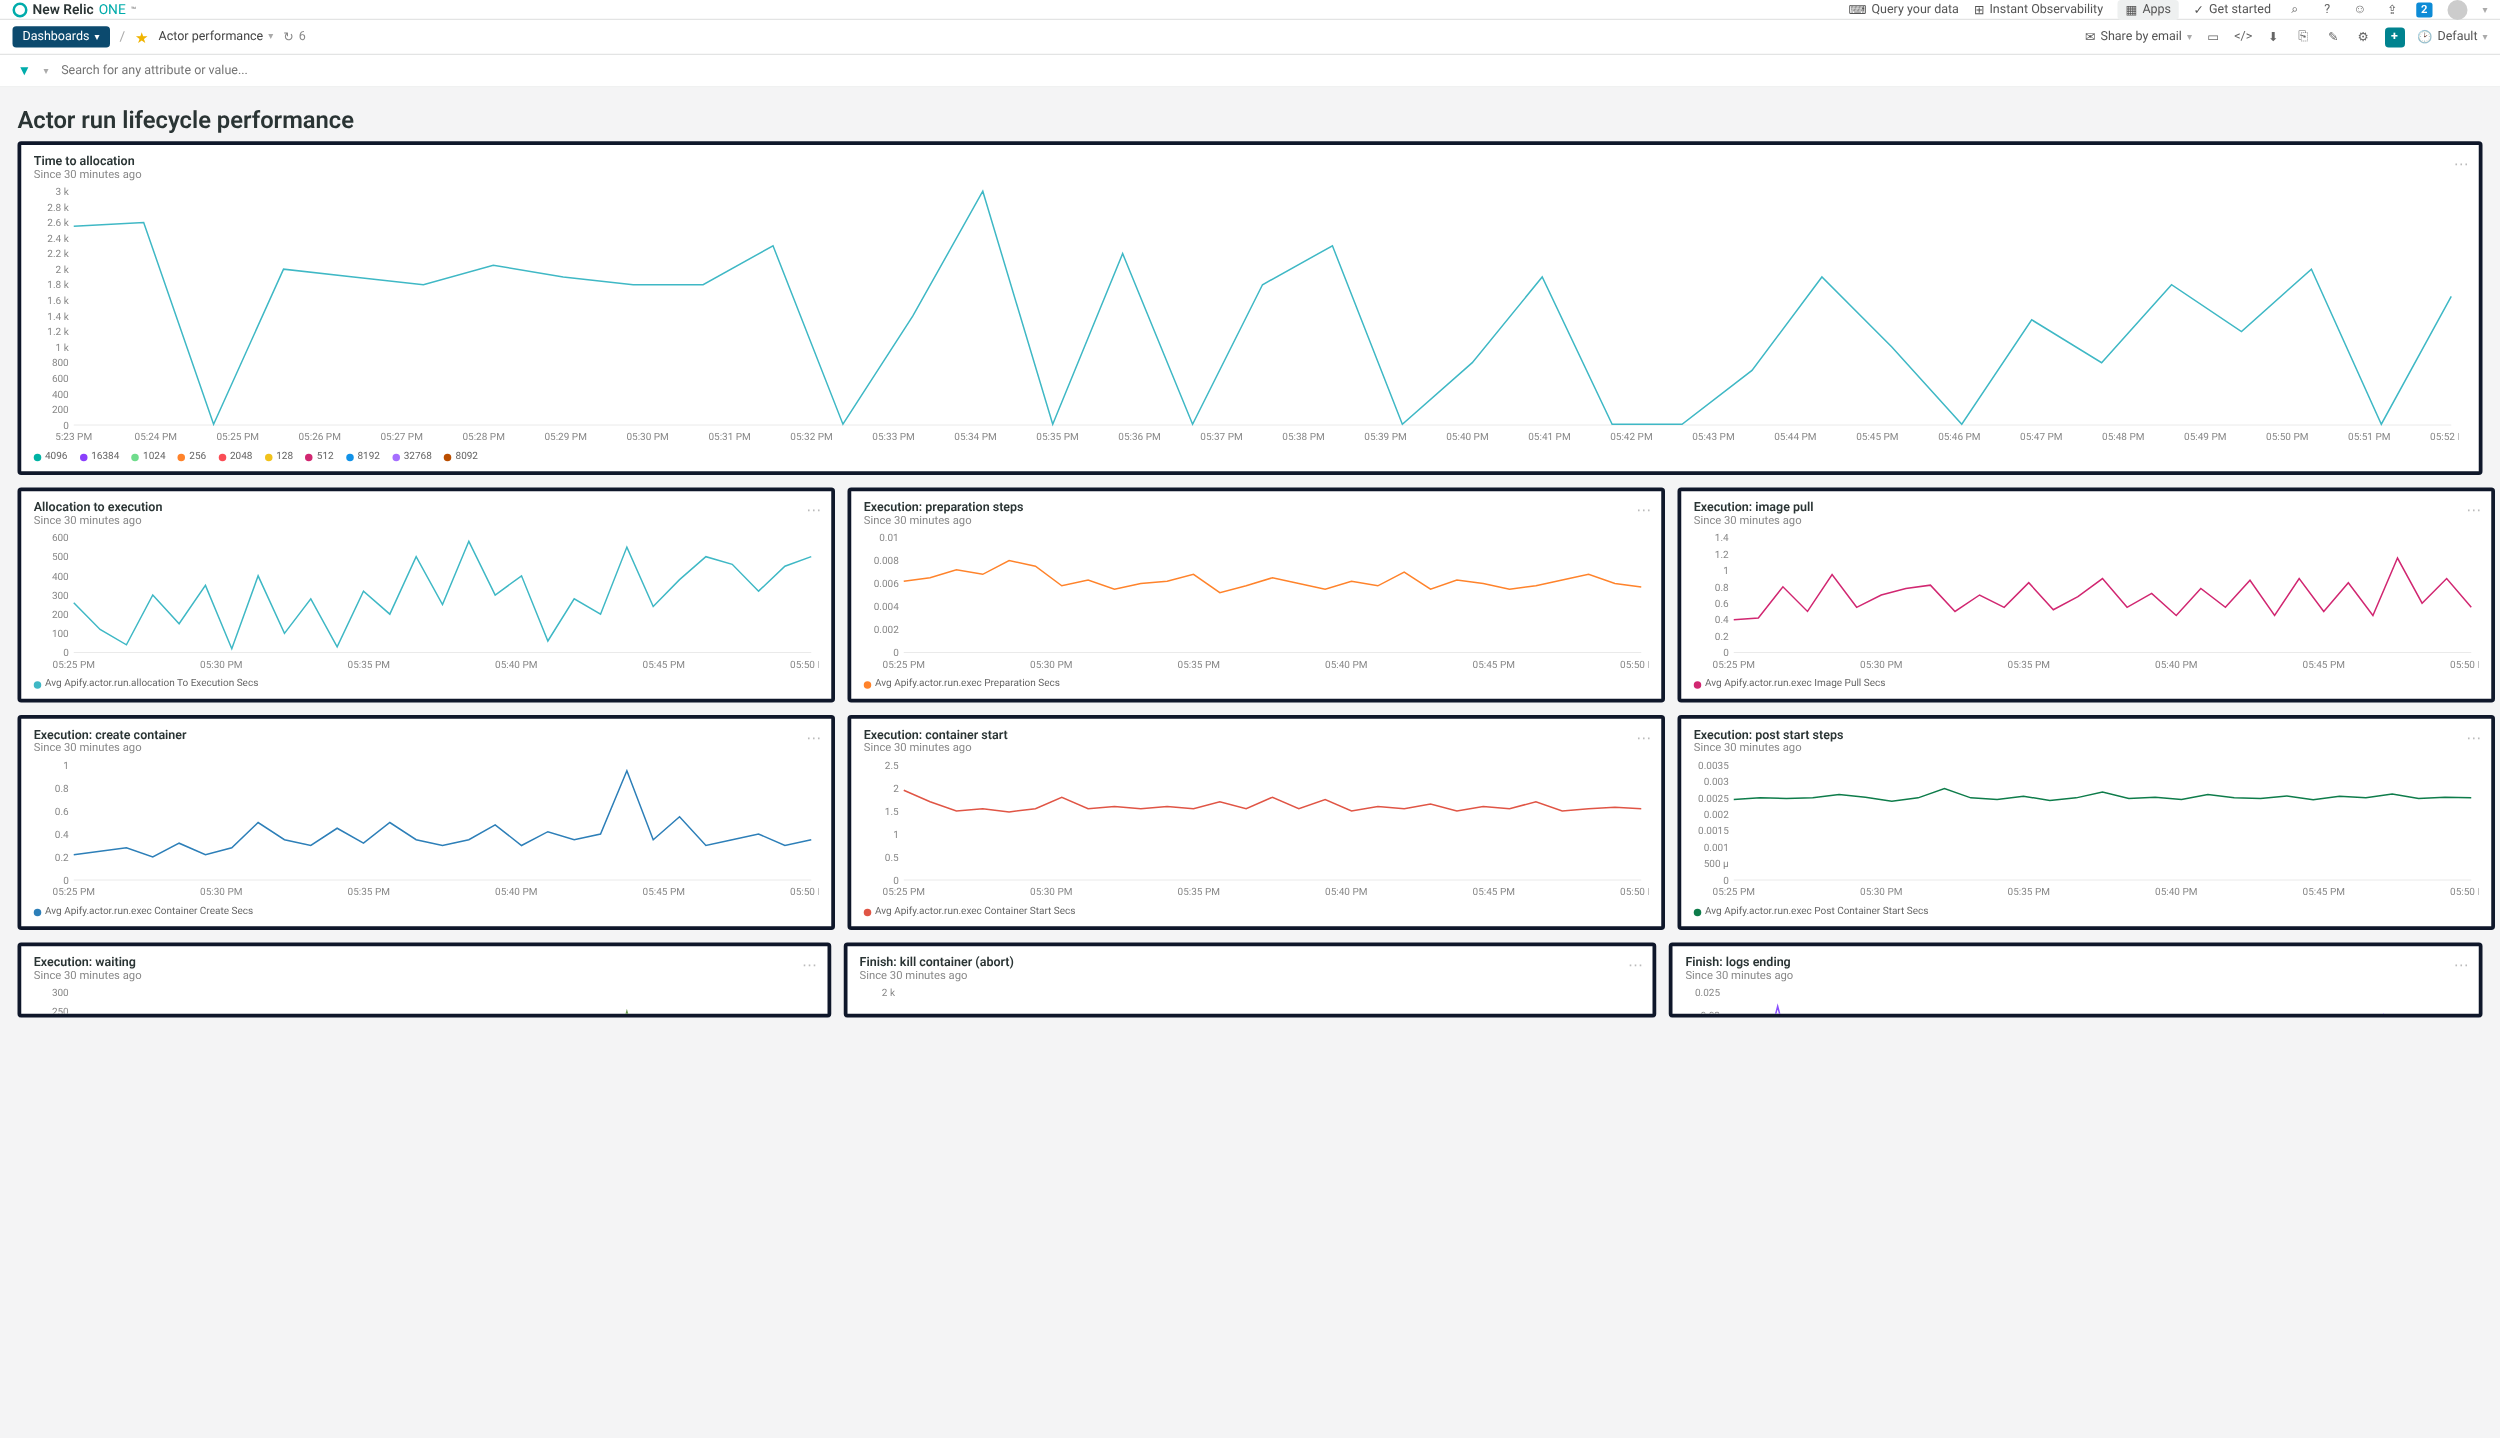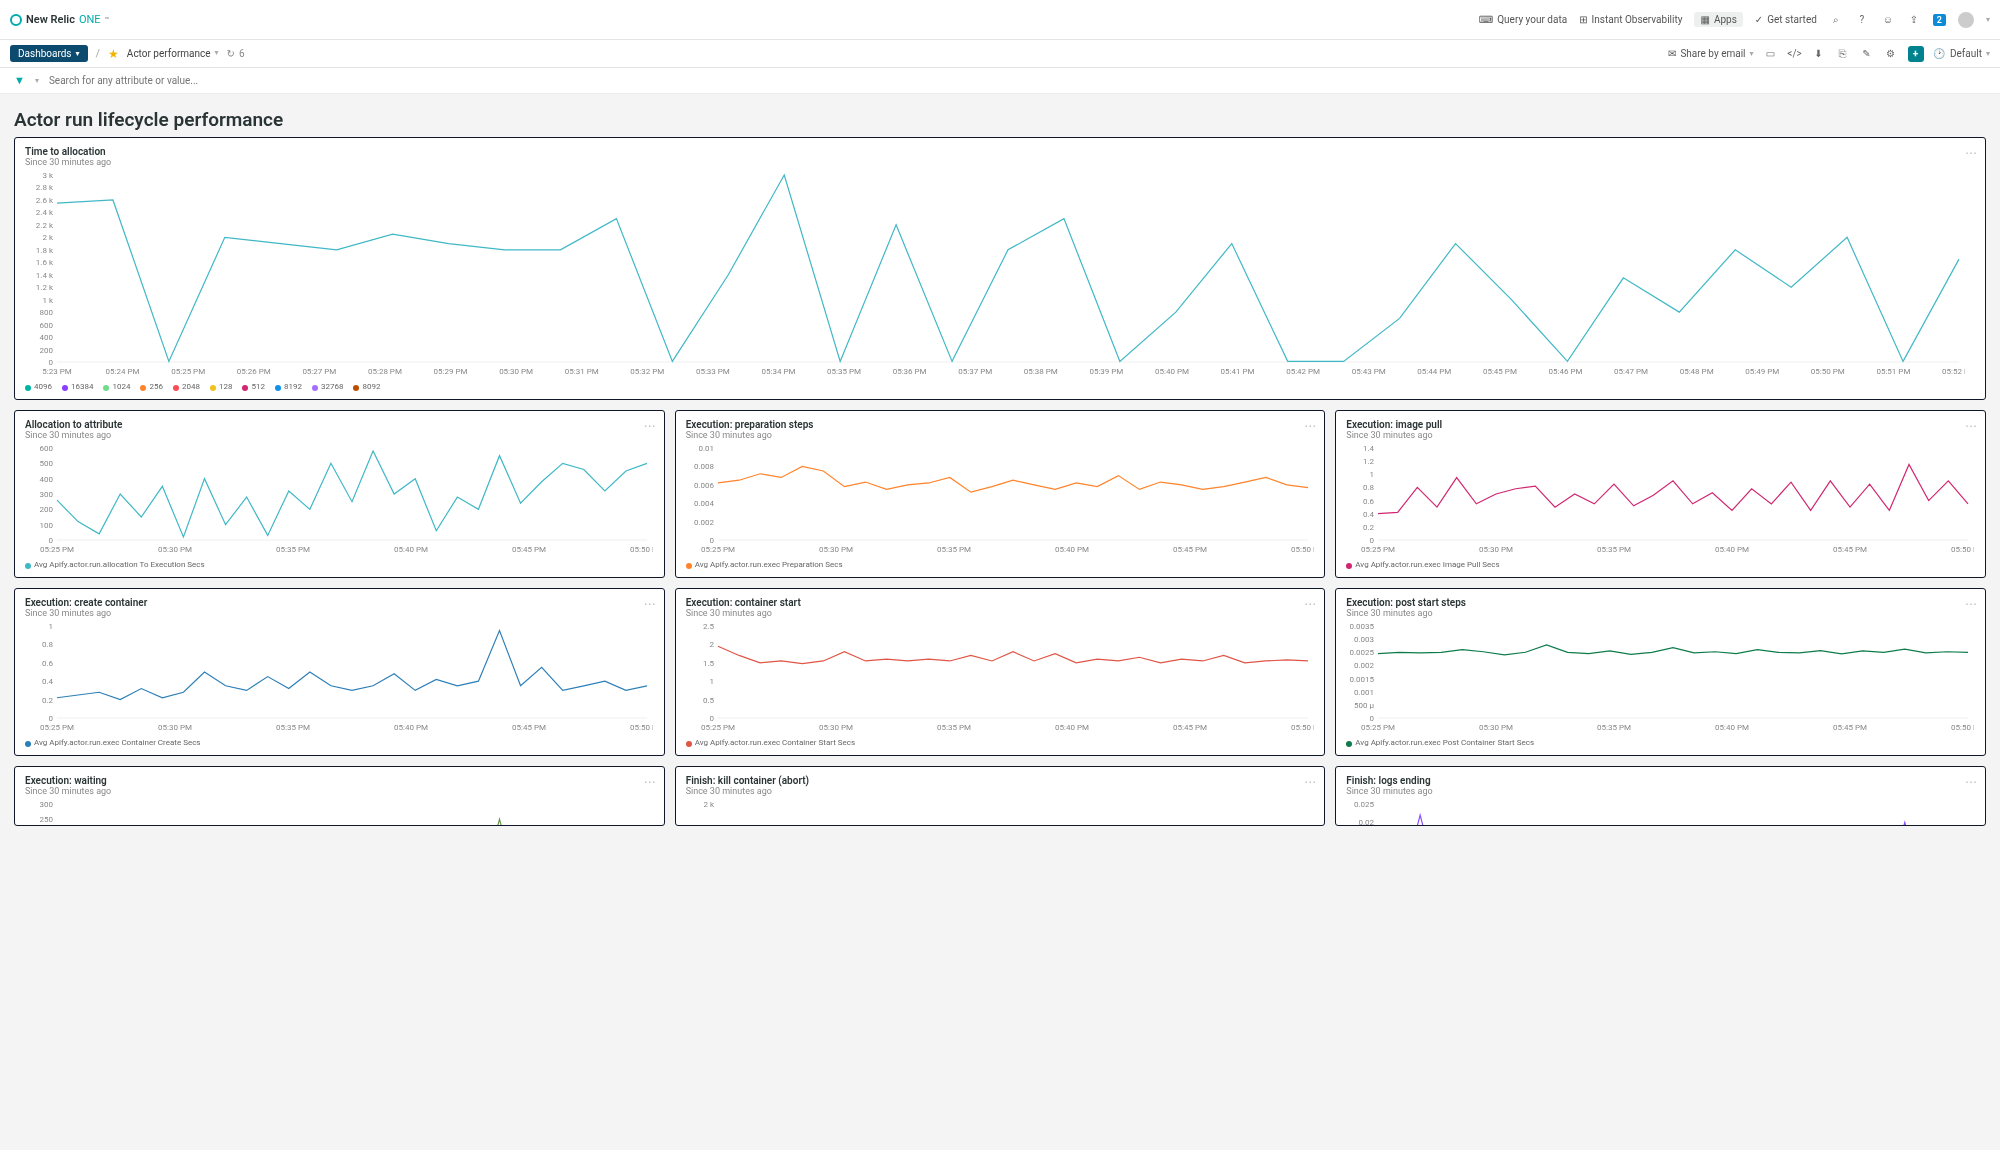--- a/index.html
+++ b/index.html
@@ -1,17 +1,17 @@
 <!DOCTYPE html>
 <html><head>
 <meta charset="utf-8">
 <style>
 * { margin:0; padding:0; box-sizing:border-box; font-family:-apple-system,BlinkMacSystemFont,"Segoe UI",Roboto,sans-serif; }
 body { background:#f4f4f5; color:#2a3434; font-size:11px; }
-.topbar { background:#fff; height:40px; display:flex; align-items:center; padding:0 10px; border-bottom:1px solid #e3e4e4; }
+.topbar { background:#fff; height:16px; display:flex; align-items:center; padding:0 10px; border-bottom:1px solid #e3e4e4; }
 .logo { display:flex; align-items:center; gap:4px; font-weight:600; font-size:11px; }
 .logo-icon { width:12px; height:12px; border:2px solid #00ACAB; border-radius:50%; }
 .logo .one { color:#00ACAB; font-weight:400; }
 .topbar-right { margin-left:auto; display:flex; align-items:center; gap:12px; font-size:10px; color:#555; }
 .topbar-right .item { display:flex; align-items:center; gap:4px; cursor:pointer; }
 .topbar-right .apps { background:#eef0f0; padding:2px 6px; border-radius:3px; }
 .icon-btn { width:14px; height:14px; display:inline-flex; align-items:center; justify-content:center; color:#666; cursor:pointer; }
 .badge { background:#0d8bd6; color:#fff; font-size:9px; padding:1px 4px; border-radius:2px; font-weight:600; }
 .avatar { width:16px; height:16px; background:#ccc; border-radius:50%; }
 .subbar { background:#fff; height:28px; display:flex; align-items:center; padding:0 10px; border-bottom:1px solid #e3e4e4; gap:8px; }
@@ -21,21 +21,21 @@
 .subbar-right { margin-left:auto; display:flex; align-items:center; gap:10px; font-size:10px; color:#555; }
 .plus-btn { background:#00838f; color:#fff; width:16px; height:16px; display:flex; align-items:center; justify-content:center; border-radius:3px; font-weight:bold; }
 .filterbar { background:#fff; height:26px; display:flex; align-items:center; padding:0 14px; border-bottom:1px solid #eceded; gap:10px; }
 .funnel { color:#00ACAB; }
 .chev { color:#aaa; font-size:8px; }
 .search-ph { color:#bbb; font-size:10px; }
 .content { padding:14px; }
 .page-title { font-size:19px; font-weight:600; color:#2a3434; margin-bottom:6px; }
 .page-desc { font-size:11px; color:#555; margin-bottom:14px; }
 .page-desc a { color:#0d8bd6; text-decoration:none; }
-.chart-card { background:#fff; border:1px solid #0f172a; border-radius:3px; padding:8px 10px; position:relative; }
+.chart-card { background:#fff; border:3px solid #0f172a; border-radius:3px; padding:8px 10px; position:relative; }
 .chart-title { font-size:10px; font-weight:600; color:#2a3434; }
 .chart-sub { font-size:9px; color:#888; margin-bottom:4px; }
 .chart-menu { position:absolute; right:8px; top:8px; color:#bbb; font-size:12px; cursor:pointer; }
 .wide { margin-bottom:10px; }
 .grid3 { display:grid; grid-template-columns:1fr 1fr 1fr; gap:10px; margin-bottom:10px; }
 svg { display:block; }
 .axis-text { font-size:8px; fill:#888; }
 .legend-row { display:flex; flex-wrap:wrap; gap:10px; margin-top:6px; font-size:8px; color:#666; }
 .legend-item { display:flex; align-items:flex-end; gap:3px; }
 .legend-dot { width:6px; height:6px; border-radius:50%; }
@@ -217,21 +217,21 @@
         </div>
         <div class="legend-item">
           <span class="legend-dot" style="background:#ba4e00"></span>
           <span>8092</span>
         </div>
       </div>
   </div>
 
   <div class="grid3">
     <div class="chart-card">
-        <div class="chart-title">Allocation to attribute</div>
+        <div class="chart-title">Allocation to execution</div>
         <div class="chart-sub">Since 30 minutes ago</div>
         <div class="chart-menu">⋯</div>
         <div id="svg-alloc_exec">
           <svg width="628" height="110">
             <text x="28" y="99" text-anchor="end" class="axis-text">0</text>
             <text x="28" y="83.66666666666667" text-anchor="end" class="axis-text">100</text>
             <text x="28" y="68.33333333333334" text-anchor="end" class="axis-text">200</text>
             <text x="28" y="53" text-anchor="end" class="axis-text">300</text>
             <text x="28" y="37.66666666666667" text-anchor="end" class="axis-text">400</text>
             <text x="28" y="22.33333333333333" text-anchor="end" class="axis-text">500</text>

